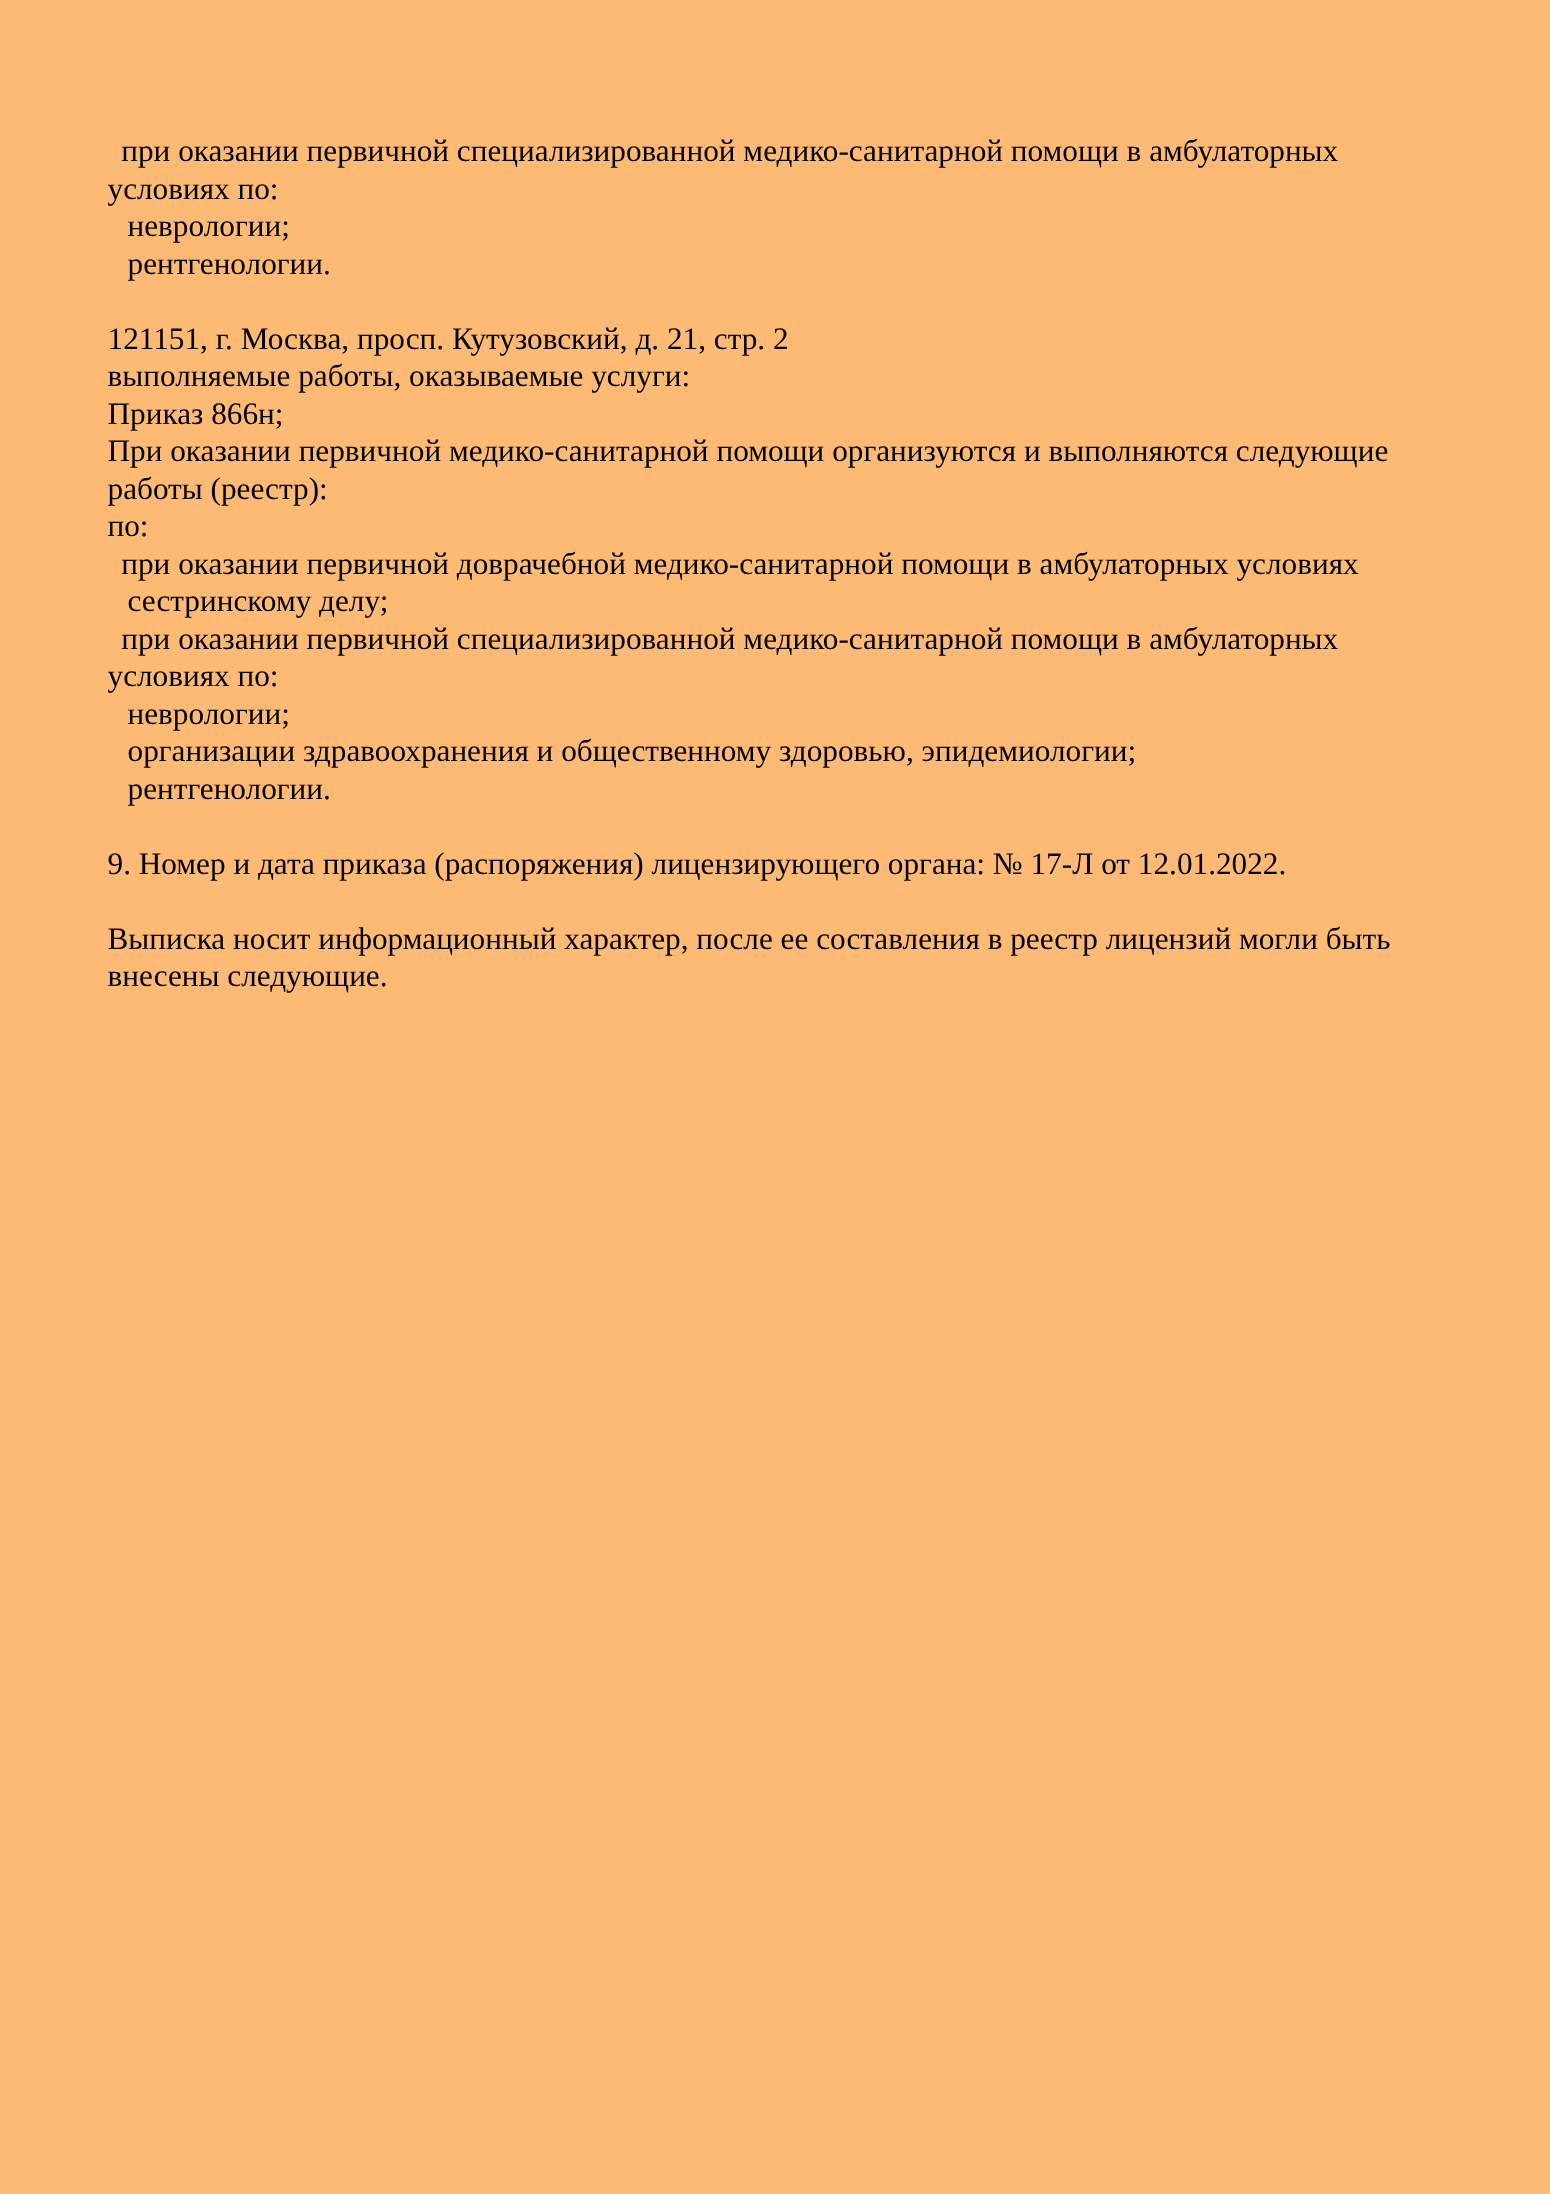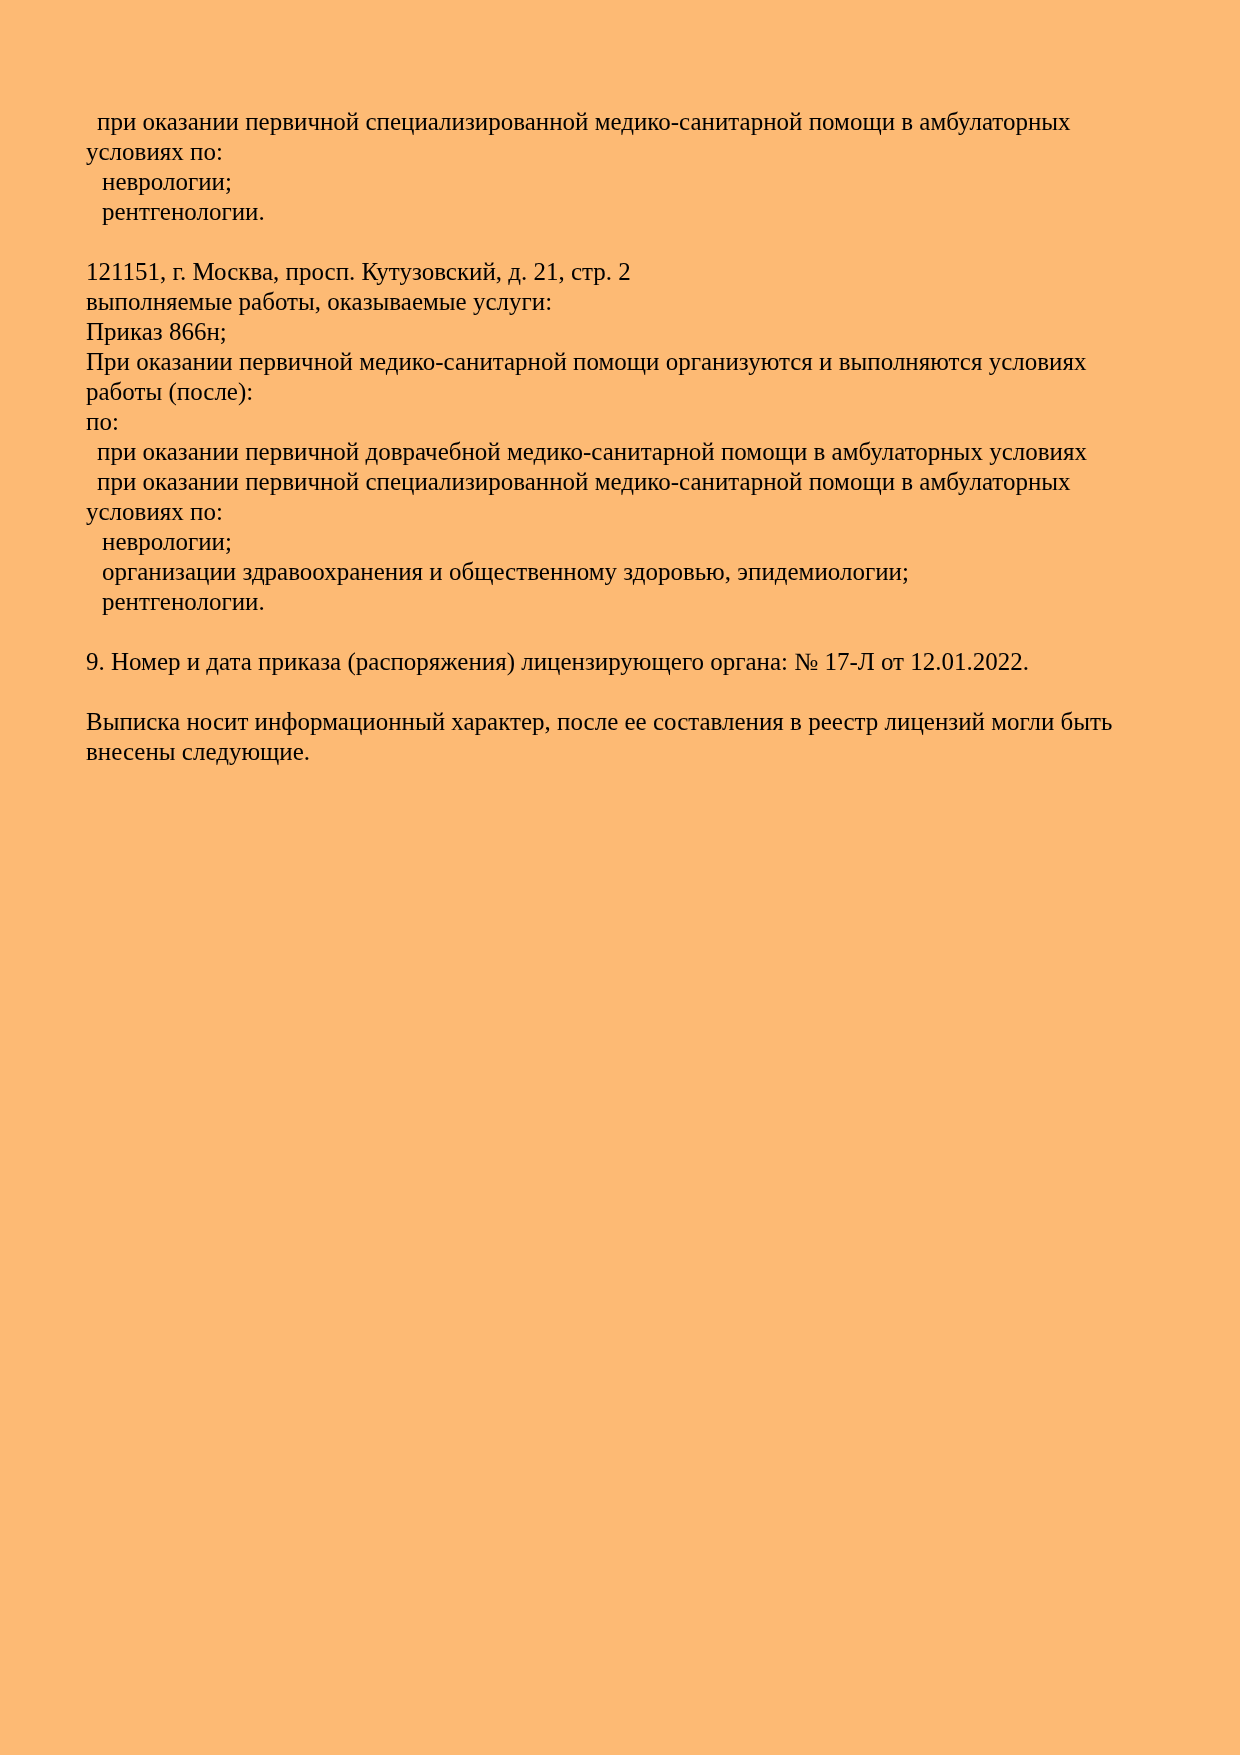--- a/index.html
+++ b/index.html
@@ -33,24 +33,25 @@
 
 <div class="page">
   <div class="line indent-1">при оказании первичной специализированной медико-санитарной помощи в амбулаторных</div>
   <div class="line indent-0">условиях по:</div>
   <div class="line indent-2">неврологии;</div>
   <div class="line indent-2">рентгенологии.</div>
   <div class="line indent-0"></div>
   <div class="line indent-0">121151, г. Москва, просп. Кутузовский, д. 21, стр. 2</div>
   <div class="line indent-0">выполняемые работы, оказываемые услуги:</div>
   <div class="line indent-0">Приказ 866н;</div>
-  <div class="line indent-0">При оказании первичной медико-санитарной помощи организуются и выполняются условиях</div>
-  <div class="line indent-0">работы (после):</div>
+  <div class="line indent-0">При оказании первичной медико-санитарной помощи организуются и выполняются следующие</div>
+  <div class="line indent-0">работы (реестр):</div>
   <div class="line indent-0">по:</div>
   <div class="line indent-1">при оказании первичной доврачебной медико-санитарной помощи в амбулаторных условиях</div>
+  <div class="line indent-2">сестринскому делу;</div>
   <div class="line indent-1">при оказании первичной специализированной медико-санитарной помощи в амбулаторных</div>
   <div class="line indent-0">условиях по:</div>
   <div class="line indent-2">неврологии;</div>
   <div class="line indent-2">организации здравоохранения и общественному здоровью, эпидемиологии;</div>
   <div class="line indent-2">рентгенологии.</div>
   <div class="line indent-0"></div>
   <div class="line indent-0">9. Номер и дата приказа (распоряжения) лицензирующего органа: № 17-Л от 12.01.2022.</div>
   <div class="line indent-0"></div>
   <div class="line indent-0">Выписка носит информационный характер, после ее составления в реестр лицензий могли быть</div>
   <div class="line indent-0">внесены следующие.</div>

